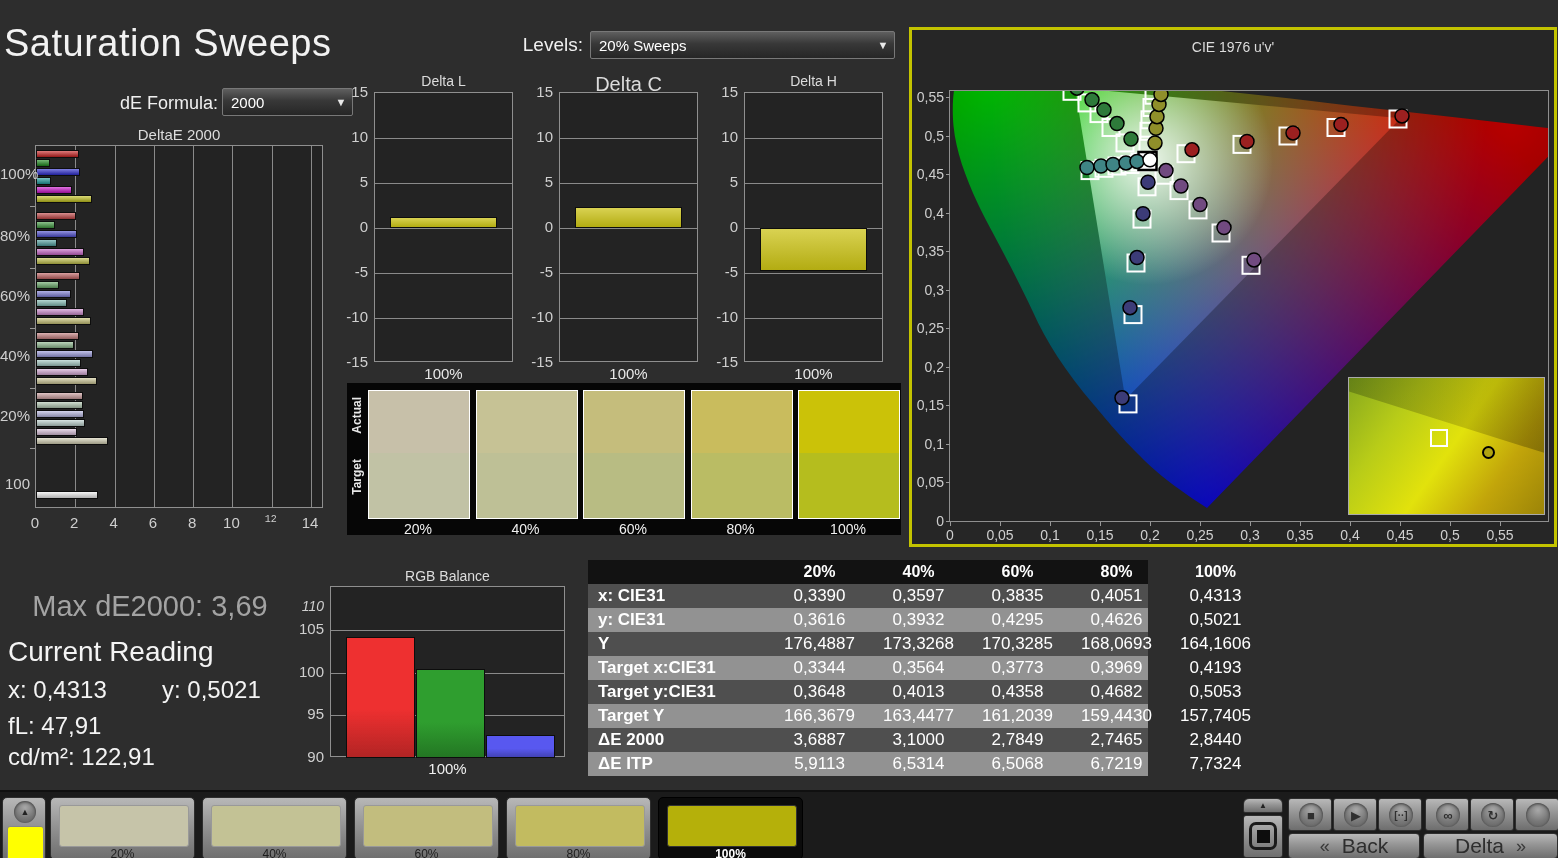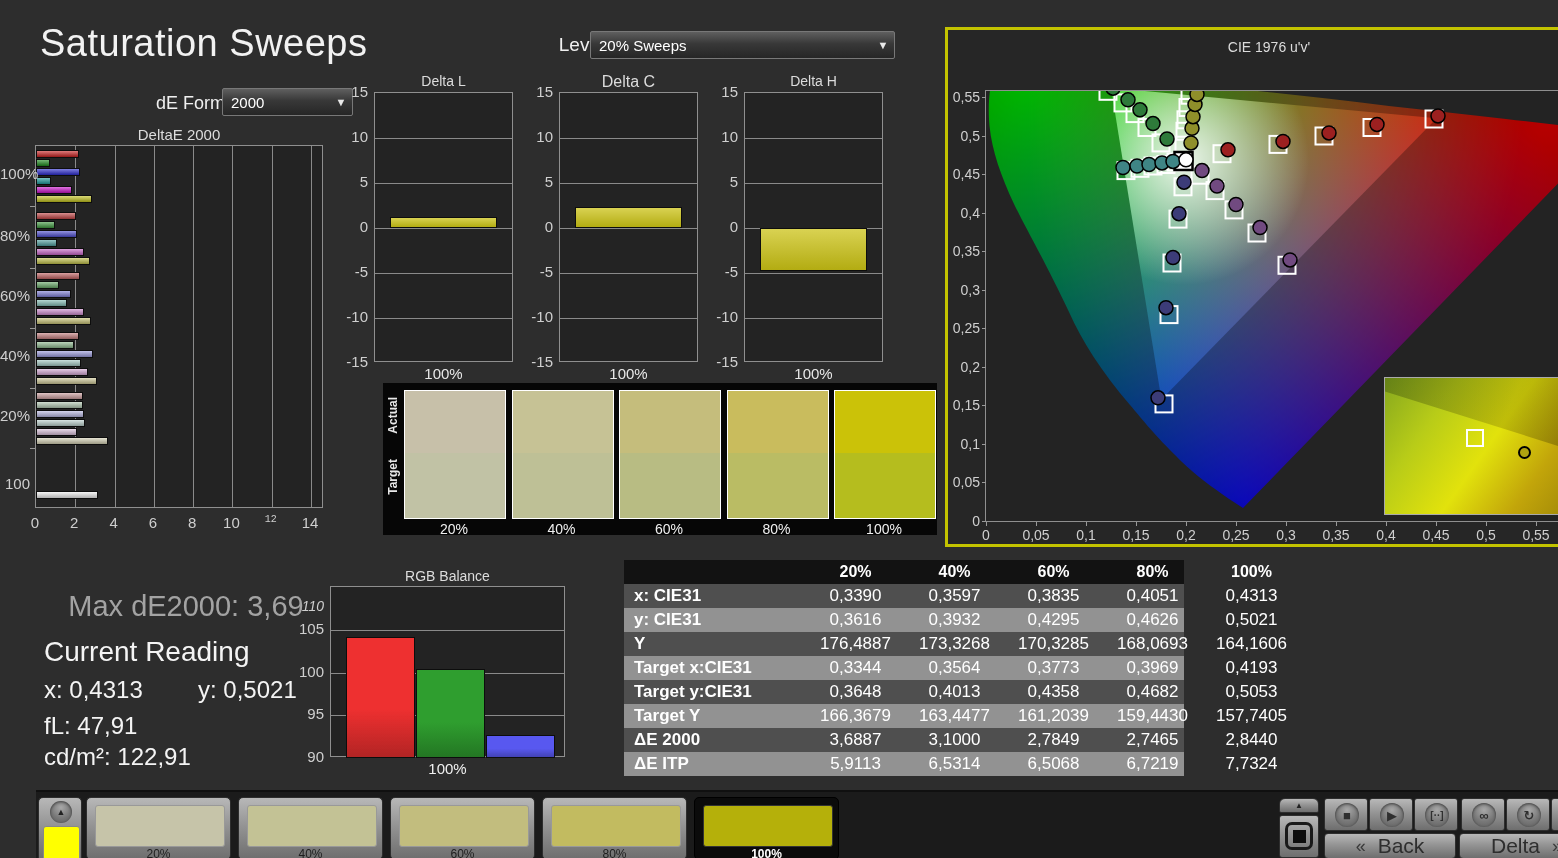--- a/index.html
+++ b/index.html
@@ -1,18 +1,18 @@
 <!DOCTYPE html>
 <html><head>
 <meta charset="utf-8">
 <style>
   html,body{margin:0;padding:0;background:#1a1a1a;}
   body{font-family:"Liberation Sans","DejaVu Sans",sans-serif;-webkit-font-smoothing:antialiased;}
   #app{position:relative;width:1558px;height:858px;background:#2d2d2d;overflow:hidden;color:#e8e8e8;}
-  .abs{position:absolute;margin-left:36px;}
+  .abs{position:absolute;}
   .plot{position:absolute;background:#232323;border:1px solid #8f8f8f;box-sizing:border-box;}
   .glv{position:absolute;top:0;bottom:0;width:1px;background:#8a8a8a;}
   .glh{position:absolute;left:0;right:0;height:1px;background:#8a8a8a;}
   .ctitle{position:absolute;color:#dcdcdc;font-size:15px;text-align:center;}
   .ticklab{position:absolute;color:#cfcfcf;font-size:14px;}
   .ylab{position:absolute;color:#cfcfcf;font-size:15px;text-align:right;}
   .hbar{position:absolute;border:1px solid #0d0d0d;box-sizing:border-box;}
   .vbar{position:absolute;border:1px solid #0d0d0d;box-sizing:border-box;}
   .dropdown{position:absolute;background:linear-gradient(#5f5f5f,#383838 45%,#262626);border:1px solid #787878;border-radius:2px;display:flex;align-items:center;box-sizing:border-box;}
   .dropdown .val{flex:1;padding-left:8px;font-size:15px;color:#fff;white-space:nowrap;overflow:hidden;}
@@ -117,21 +117,21 @@
         <div class="vbar" style="left: 15px; width: 107px; top: 124.2px; height: 10.8px; background: linear-gradient(rgb(217, 210, 82), rgb(179, 172, 18));"></div>
       </div>
       <div class="ylab" style="left: 334px; top: 83px; width: 34px; font-size: 15px;">15</div>
       <div class="ylab" style="left: 334px; top: 128px; width: 34px; font-size: 15px;">10</div>
       <div class="ylab" style="left: 334px; top: 173px; width: 34px; font-size: 15px;">5</div>
       <div class="ylab" style="left: 334px; top: 218px; width: 34px; font-size: 15px;">0</div>
       <div class="ylab" style="left: 334px; top: 263px; width: 34px; font-size: 15px;">-5</div>
       <div class="ylab" style="left: 334px; top: 308px; width: 34px; font-size: 15px;">-10</div>
       <div class="ylab" style="left: 334px; top: 353px; width: 34px; font-size: 15px;">-15</div>
       <div class="swlabel" style="left: 374px; top: 365px; width: 139px; font-size: 15px; color: rgb(232, 232, 232);">100%</div>
-      <div class="ctitle" style="left: 539px; top: 73px; width: 179px; font-size: 16px;">Delta C</div>
+      <div class="ctitle" style="left: 539px; top: 73px; width: 179px; font-size: 20px;">Delta C</div>
       <div class="plot" style="left: 559px; top: 92px; width: 139px; height: 270px;">
         <div class="glh" style="top: 45px;"></div>
         <div class="glh" style="top: 90px;"></div>
         <div class="glh" style="top: 135px;"></div>
         <div class="glh" style="top: 180px;"></div>
         <div class="glh" style="top: 225px;"></div>
         <div class="vbar" style="left: 15px; width: 107px; top: 114.3px; height: 20.7px; background: linear-gradient(rgb(217, 210, 82), rgb(179, 172, 18));"></div>
       </div>
       <div class="ylab" style="left: 519px; top: 83px; width: 34px; font-size: 15px;">15</div>
       <div class="ylab" style="left: 519px; top: 128px; width: 34px; font-size: 15px;">10</div>

